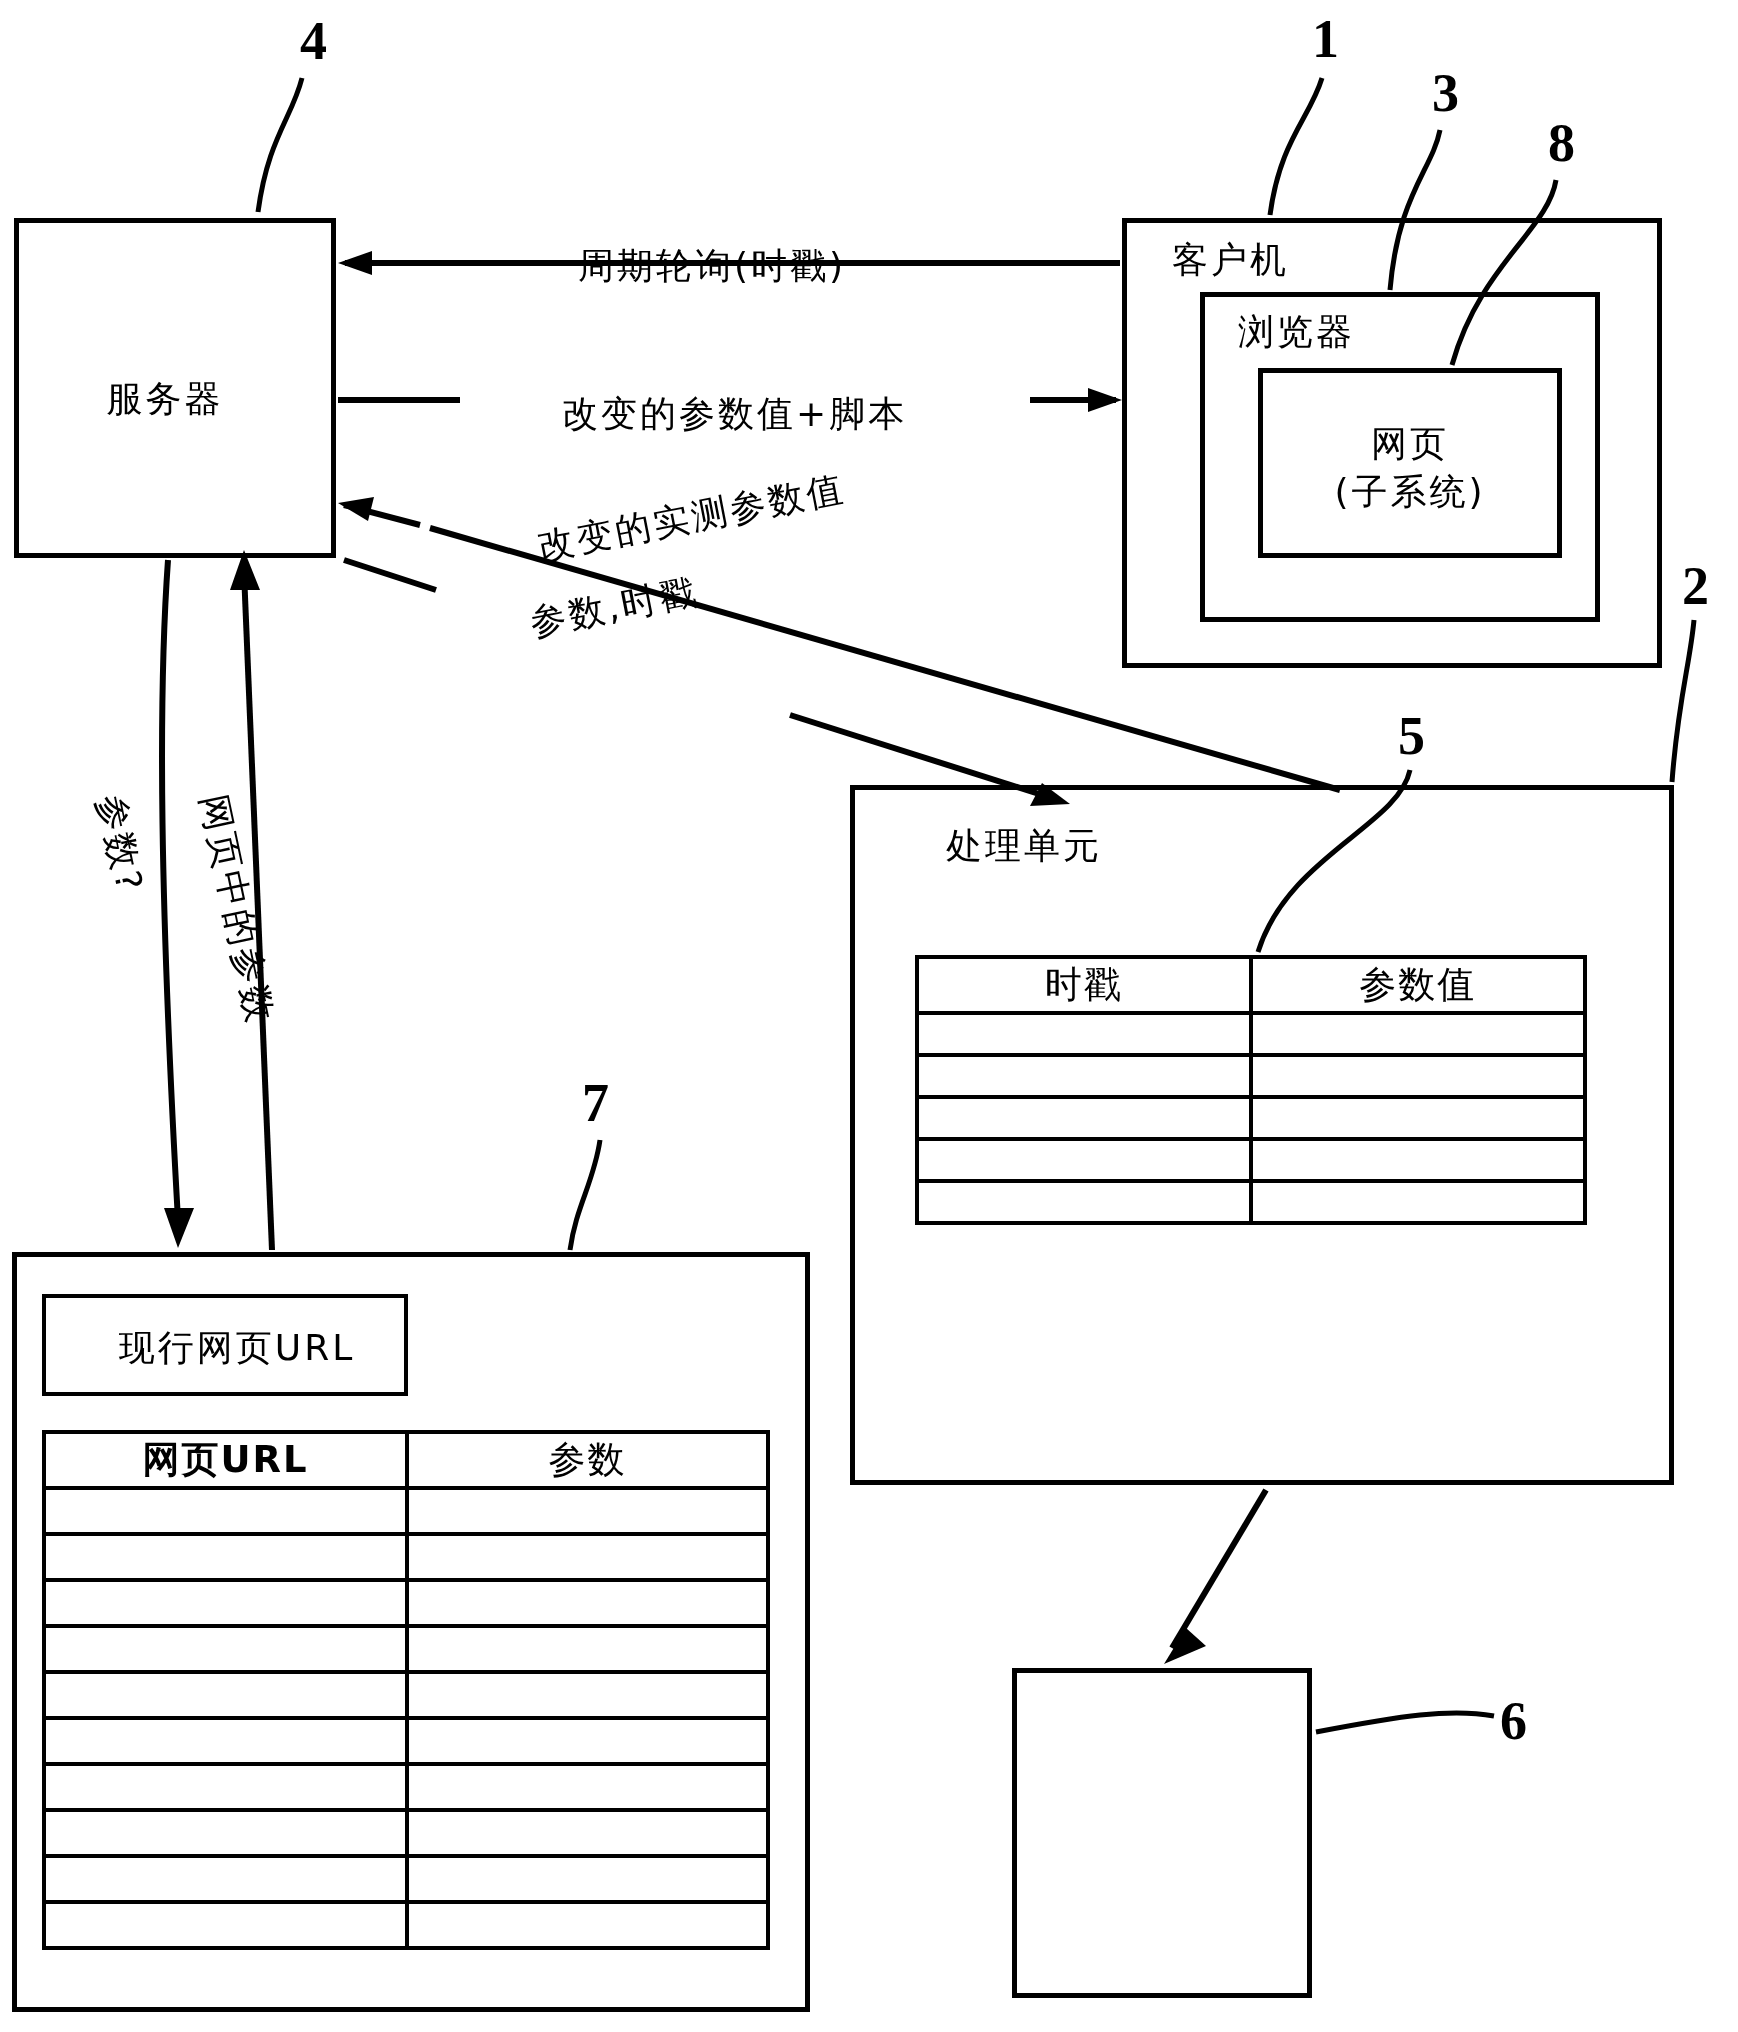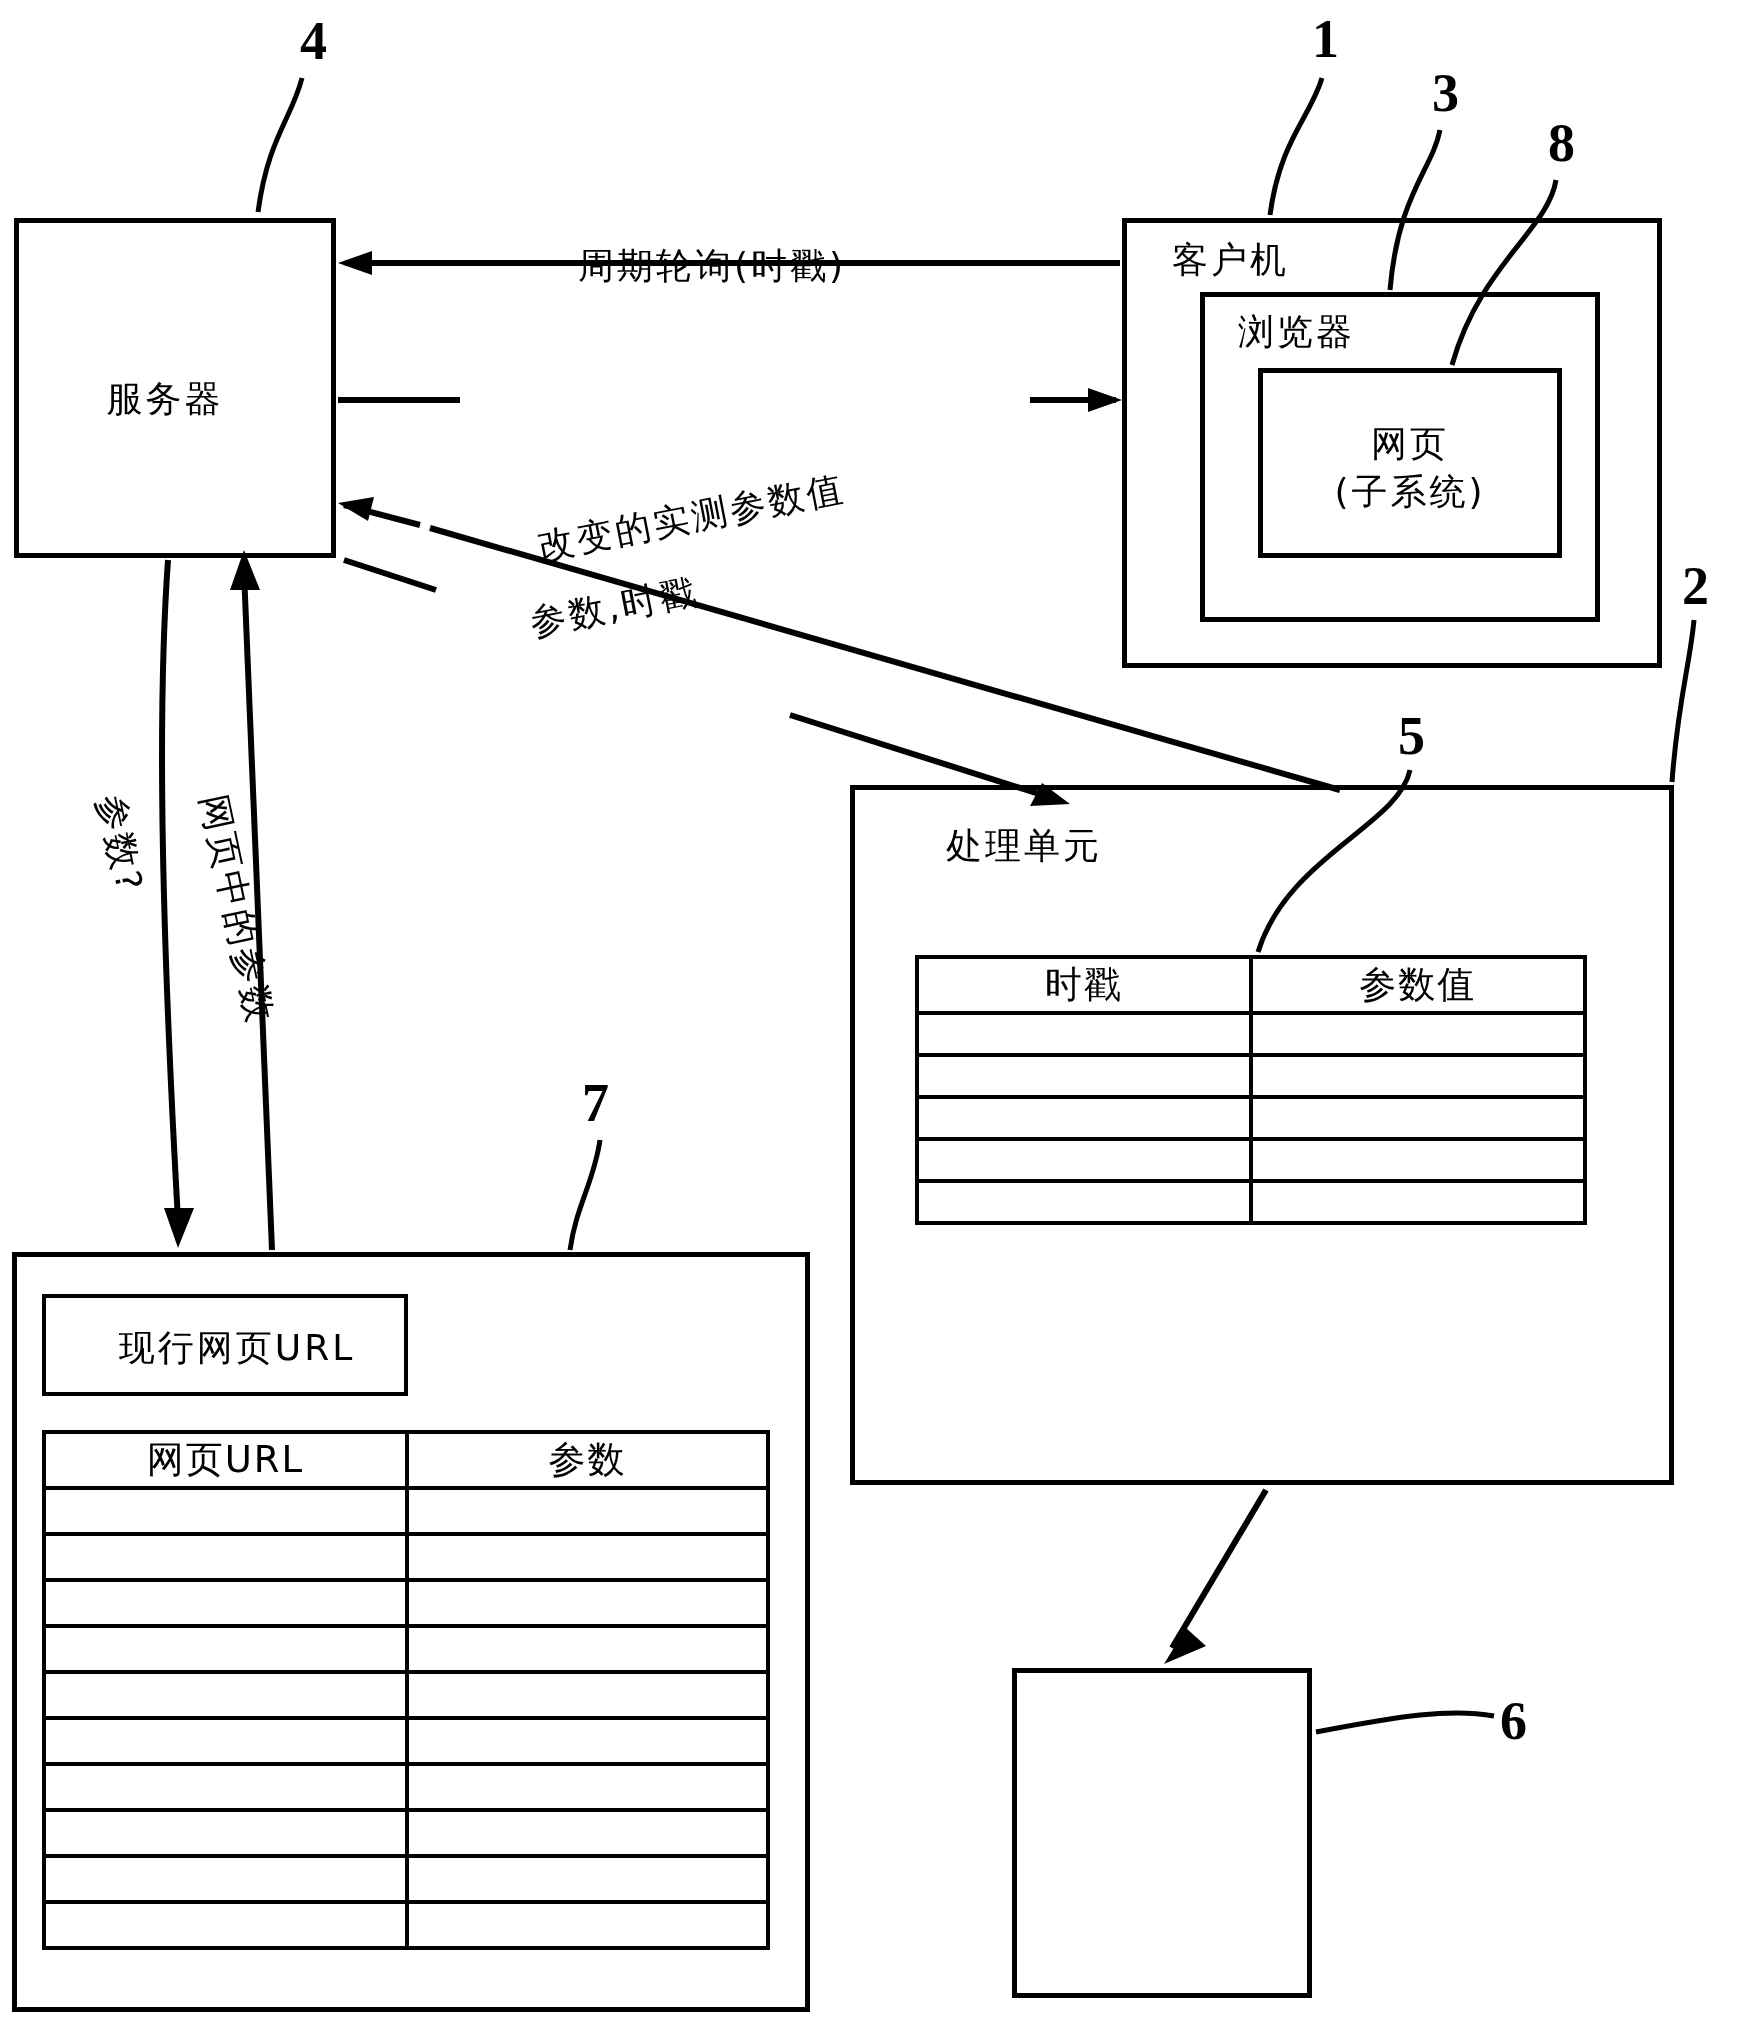--- a/index.html
+++ b/index.html
@@ -84,21 +84,21 @@
 
   <div class="box" style="left:12px;top:1252px;width:798px;height:760px;"></div>
   <div class="num" style="left:582px;top:1072px;">7</div>
 
   <div class="thinbox" style="left:42px;top:1294px;width:366px;height:102px;"></div>
   <div class="ctr cjk lbl-big" style="left:42px;top:1324px;width:366px;margin-left:12px;">现行网页URL</div>
 
   <table class="tbl" style="left:42px;top:1430px;width:728px;">
     <tbody>
         <tr>
-      <td class="hdr cjk" style="width:364px;">网页URL</td>
+      <td class="hdr cjk" style="width:364px;font-weight:bold;">网页URL</td>
       <td class="hdr cjk" style="width:364px;">参数</td>
     </tr>
     <tr>
           <td style="height:42px;"></td>
           <td></td>
         </tr>
     <tr>
           <td style="height:42px;"></td>
           <td></td>
         </tr>
@@ -132,20 +132,21 @@
         </tr>
     <tr>
           <td style="height:42px;"></td>
           <td></td>
         </tr>
   </tbody>
     </table>
 
   <div class="cjk lbl-big" style="left:578px;top:242px;">周期轮询(时戳)</div>
 
+  <div class="cjk lbl-big" style="left:562px;top:390px;">改变的参数值+脚本</div>
 
   <div class="cjk lbl-big rot90" style="left:534px;top:524px;transform:rotate(-11deg);">改变的实测参数值</div>
 
   <div class="cjk lbl-big rot90" style="left:526px;top:600px;transform:rotate(-11deg);">参数,时戳</div>
 
   <div class="cjk lbl-big rot90" style="left:133px;top:790px;transform:rotate(78deg);">参数?</div>
 
   <div class="cjk lbl-big rot90" style="left:236px;top:790px;transform:rotate(78deg);">网页中的参数</div>
 
   <svg class="overlay" viewBox="0 0 1738 2032">

